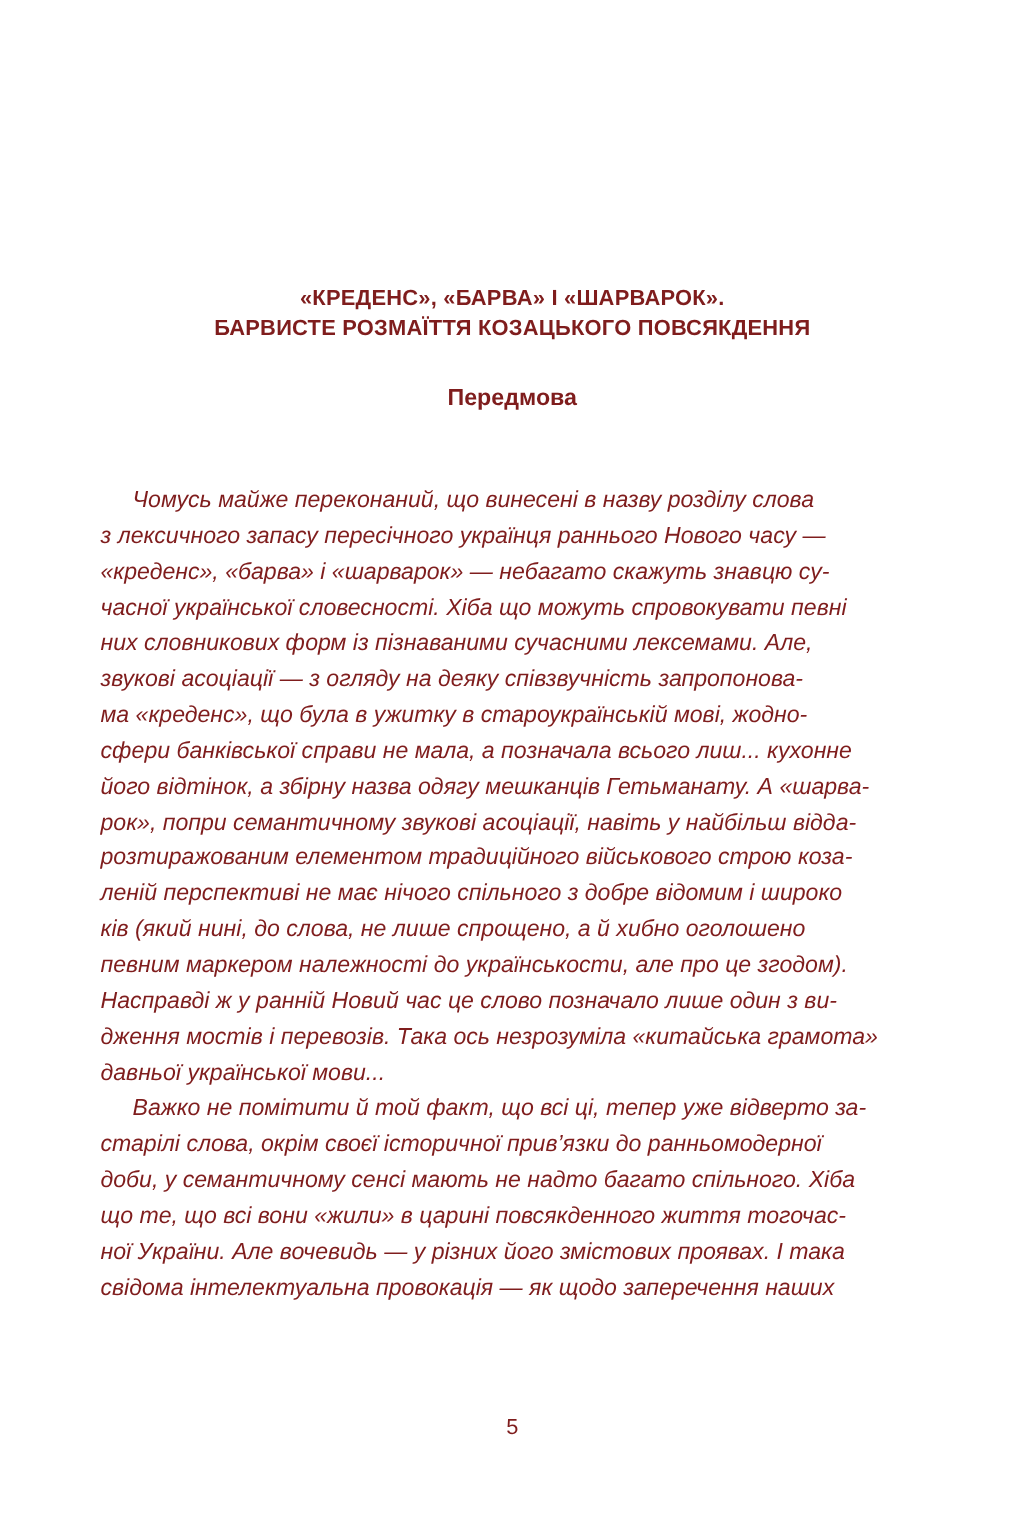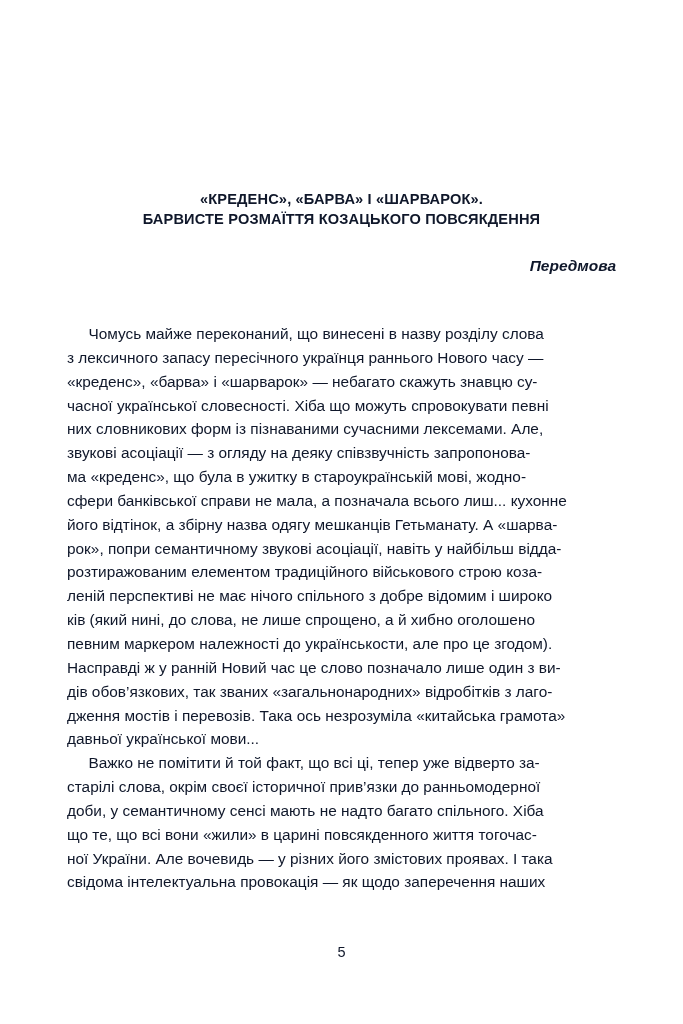--- a/index.html
+++ b/index.html
@@ -10,21 +10,21 @@
   }
 
   .page {
     position: relative;
     width: 683px;
     height: 1024px;
     margin: 0 auto;
     background: #ffffff;
     overflow: hidden;
     font-family: "Liberation Sans", "DejaVu Sans", sans-serif;
-    color: #0f172a;
+    color: #7f1d1d;
     -webkit-font-smoothing: antialiased;
   }
 
   
   .title-block {
     position: absolute;
     left: 67px;
     top: 190px;
     width: 549px;
     text-align: center;
@@ -37,33 +37,33 @@
     letter-spacing: 0.15px;
     text-transform: none;
     white-space: nowrap;
   }
 
   .subtitle {
     position: absolute;
     left: 67px;
     top: 256px;
     width: 549px;
-    text-align: right;
+    text-align: center;
     font-size: 15.5px;
     font-weight: bold;
-    font-style: italic;
     line-height: 20px;
   }
 
   
   .body-block {
     position: absolute;
     left: 67px;
     top: 322px;
     width: 549px;
+    font-style: italic;
   }
 
   .para-line {
     font-size: 15.4px;
     line-height: 23.85px;
     white-space: pre;
     letter-spacing: 0px;
   }
 
   
@@ -99,21 +99,20 @@
       <div class="para-line">звукові асоціації — з огляду на деяку співзвучність запропонова-</div>
       <div class="para-line">ма «креденс», що була в ужитку в староукраїнській мові, жодно-</div>
       <div class="para-line">сфери банківської справи не мала, а позначала всього лиш... кухонне</div>
       <div class="para-line">його відтінок, а збірну назва одягу мешканців Гетьманату. А «шарва-</div>
       <div class="para-line">рок», попри семантичному звукові асоціації, навіть у найбільш відда-</div>
       <div class="para-line">розтиражованим елементом традиційного військового строю коза-</div>
       <div class="para-line">леній перспективі не має нічого спільного з добре відомим і широко</div>
       <div class="para-line">ків (який нині, до слова, не лише спрощено, а й хибно оголошено</div>
       <div class="para-line">певним маркером належності до українськости, але про це згодом).</div>
       <div class="para-line">Насправді ж у ранній Новий час це слово позначало лише один з ви-</div>
-      <div class="para-line">дів обов’язкових, так званих «загальнонародних» відробітків з лаго-</div>
       <div class="para-line">дження мостів і перевозів. Така ось незрозуміла «китайська грамота»</div>
       <div class="para-line">давньої української мови...</div>
       <div class="para-line">     Важко не помітити й той факт, що всі ці, тепер уже відверто за-</div>
       <div class="para-line">старілі слова, окрім своєї історичної прив’язки до ранньомодерної</div>
       <div class="para-line">доби, у семантичному сенсі мають не надто багато спільного. Хіба</div>
       <div class="para-line">що те, що всі вони «жили» в царині повсякденного життя тогочас-</div>
       <div class="para-line">ної України. Але вочевидь — у різних його змістових проявах. І така</div>
       <div class="para-line">свідома інтелектуальна провокація — як щодо заперечення наших</div>
     </div>
 

